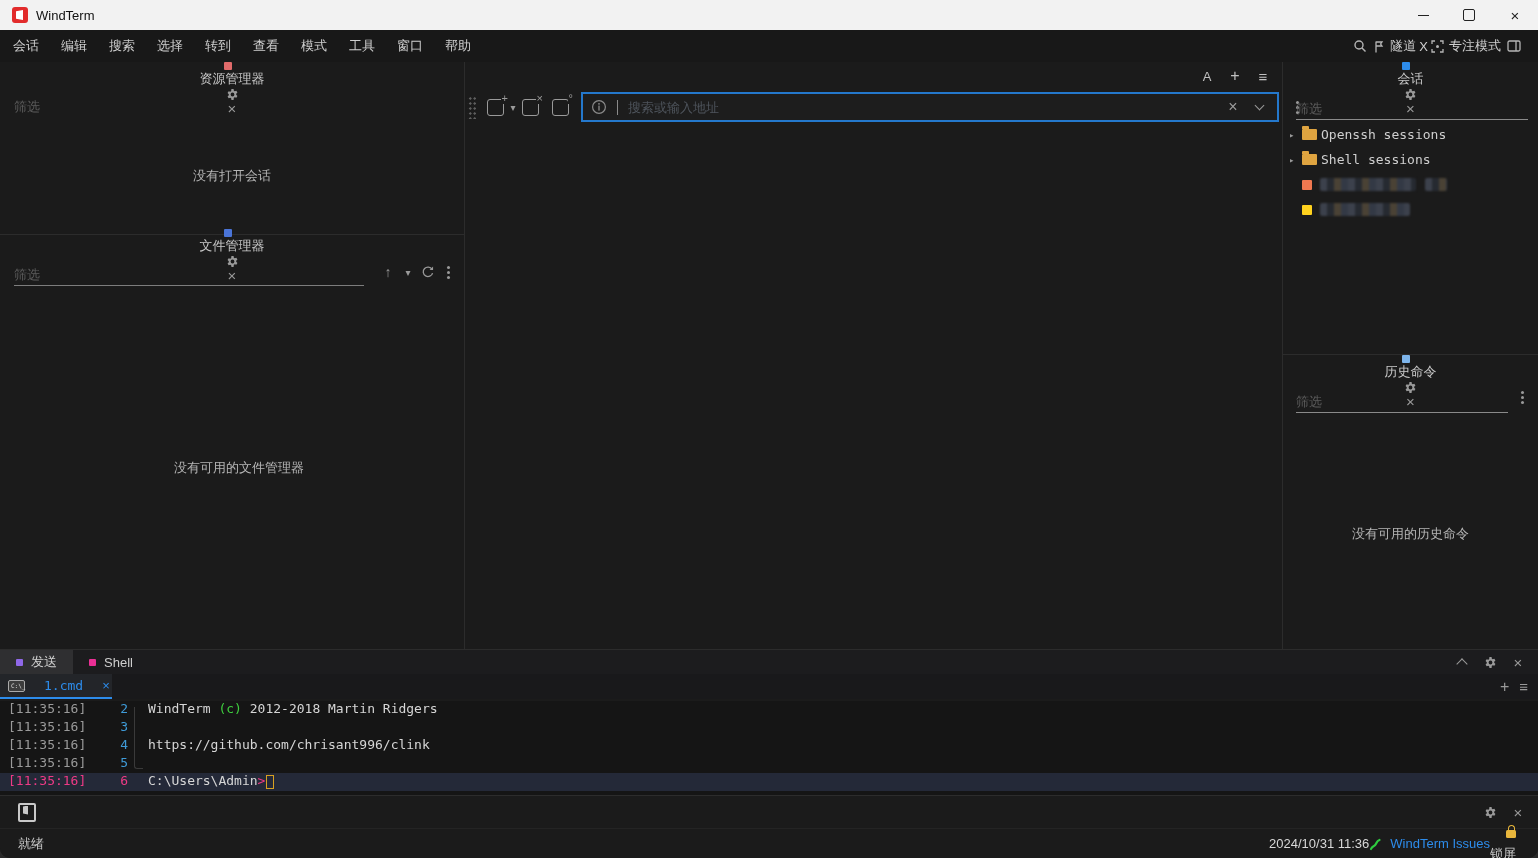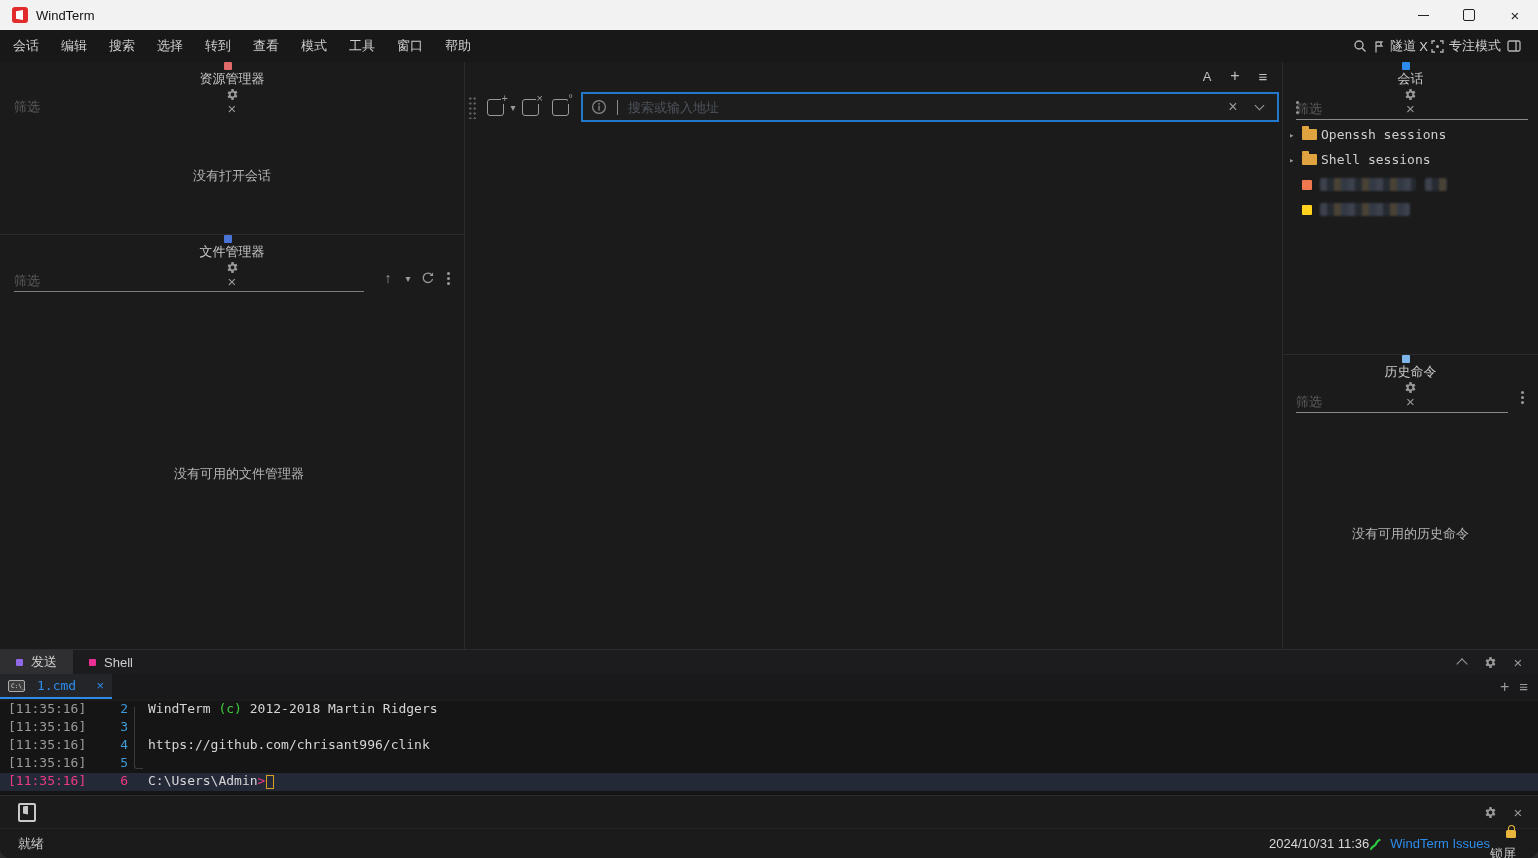--- a/index.html
+++ b/index.html
@@ -39,21 +39,21 @@
   .empty-text{position:absolute;width:100%;text-align:center;color:#b5b5b5;}
   .vdots{width:3px;height:3px;background:#9a9a9a;border-radius:50%;box-shadow:0 5px 0 #9a9a9a,0 -5px 0 #9a9a9a;}
   .chev-down{width:6px;height:6px;border-right:1.4px solid #9a9a9a;border-bottom:1.4px solid #9a9a9a;
              transform:rotate(45deg);margin-top:-3px;}
   .chev-up{width:7px;height:7px;border-right:1.4px solid #9a9a9a;border-bottom:1.4px solid #9a9a9a;
            transform:rotate(-135deg);margin-top:4px;}
   .tri{font-size:10px;color:#9a9a9a;}
   
   .panel-left{position:absolute;left:0;width:464px;}
   #explorer{top:62px;height:172px;border-bottom:1px solid #2c2c2c;}
-  #filemgr{top:235px;height:414px;}
+  #filemgr{top:229px;height:414px;}
   .sq-explorer{background:#e06a6a;}
   .sq-filemgr{background:#4a74d8;}
   .fm-toolbar{position:absolute;top:30px;left:0;width:100%;height:26px;display:flex;align-items:center;padding:0 6px;box-sizing:border-box;}
   .fm-filter-wrap{flex:1;border-bottom:1px solid #7d7d7d;margin:0 14px 0 8px;height:24px;display:flex;align-items:flex-end;padding-bottom:3px;}
   .ex-filter-wrap{position:absolute;top:32px;left:14px;right:14px;height:24px;display:flex;align-items:center;}
   
   #center{position:absolute;left:465px;top:62px;width:817px;height:587px;}
   .center-topicons{position:absolute;top:5px;right:10px;display:flex;align-items:center;gap:10px;color:#c0c0c0;}
   .ticon{width:18px;text-align:center;}
   .addr-row{position:absolute;top:30px;left:2px;display:flex;align-items:center;height:30px;}
@@ -85,21 +85,21 @@
   
   #bottom{position:absolute;left:0;top:649px;width:1538px;height:146px;border-top:1px solid #2c2c2c;box-sizing:border-box;background:#1b1b1b;}
   .panel-tabs{height:24px;display:flex;align-items:stretch;background:#1c1c1e;}
   .ptab{display:flex;align-items:center;padding:0 16px;gap:8px;color:#cfcfcf;}
   .ptab.sel{background:#2f2f31;}
   .sq-send{background:#9068e8;width:7px;height:7px;border-radius:1px;}
   .sq-shell{background:#ea2f95;width:7px;height:7px;border-radius:1px;}
   .ptabs-right{margin-left:auto;display:flex;align-items:center;gap:8px;padding-right:10px;}
   .term-tabbar{height:25px;background:#19191b;display:flex;align-items:stretch;}
   .term-tab{width:112px;background:#232529;border-bottom:2px solid #2d8ceb;display:flex;align-items:center;
-            padding:0 8px;box-sizing:border-box;gap:12px;}
+            padding:0 8px;box-sizing:border-box;gap:19px;}
   .cmd-ico{width:17px;height:12px;border:1px solid #aaa;border-radius:2px;background:#3c3c3c;color:#ddd;
            font:6px "DejaVu Sans Mono",monospace;line-height:10px;padding-left:2px;box-sizing:border-box;flex:none;}
   .term-tab-label{color:#2d8ceb;font-family:"DejaVu Sans Mono",monospace;font-size:13px;flex:1;}
   .term-tab-x{color:#2d8ceb;font-size:13px;}
   .tabbar-right{margin-left:auto;display:flex;align-items:center;gap:10px;padding-right:10px;color:#9a9a9a;}
   .terminal{position:relative;height:97px;background:#151515;font-family:"DejaVu Sans Mono",monospace;font-size:13px;}
   .trow{position:relative;height:18px;display:flex;}
   .trow.current{background:#242938;}
   .t-ts{width:86px;padding-left:8px;color:#9a9a9a;flex:none;}
   .t-num{width:34px;text-align:right;color:#3f9bd8;flex:none;}

